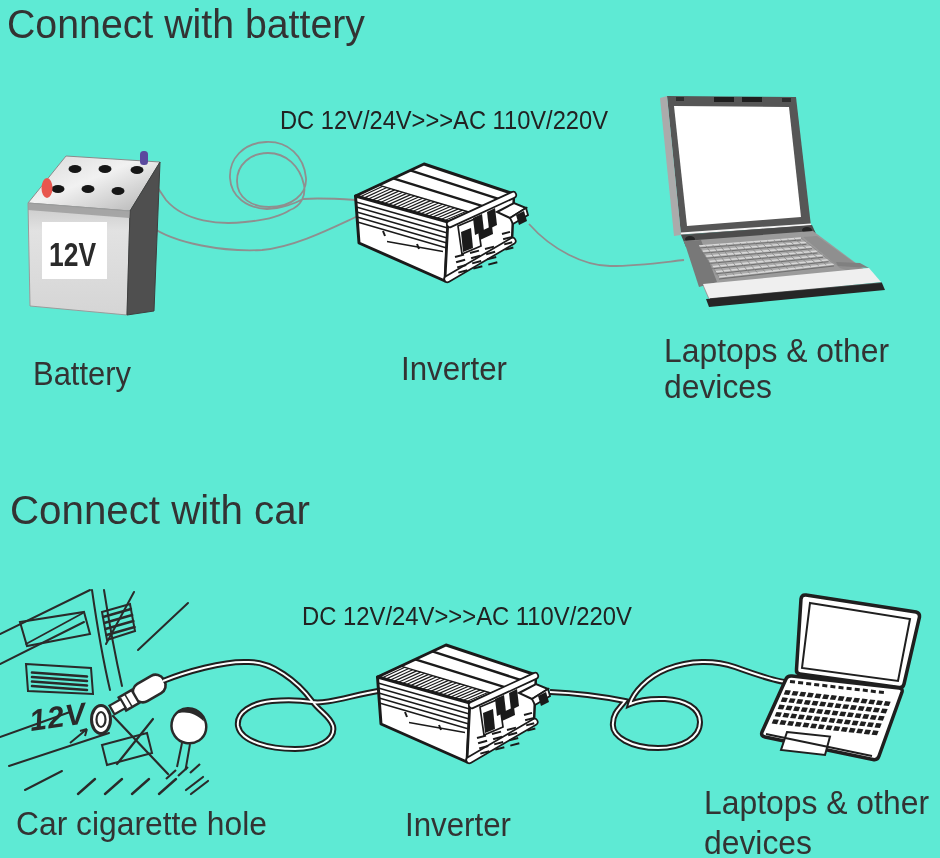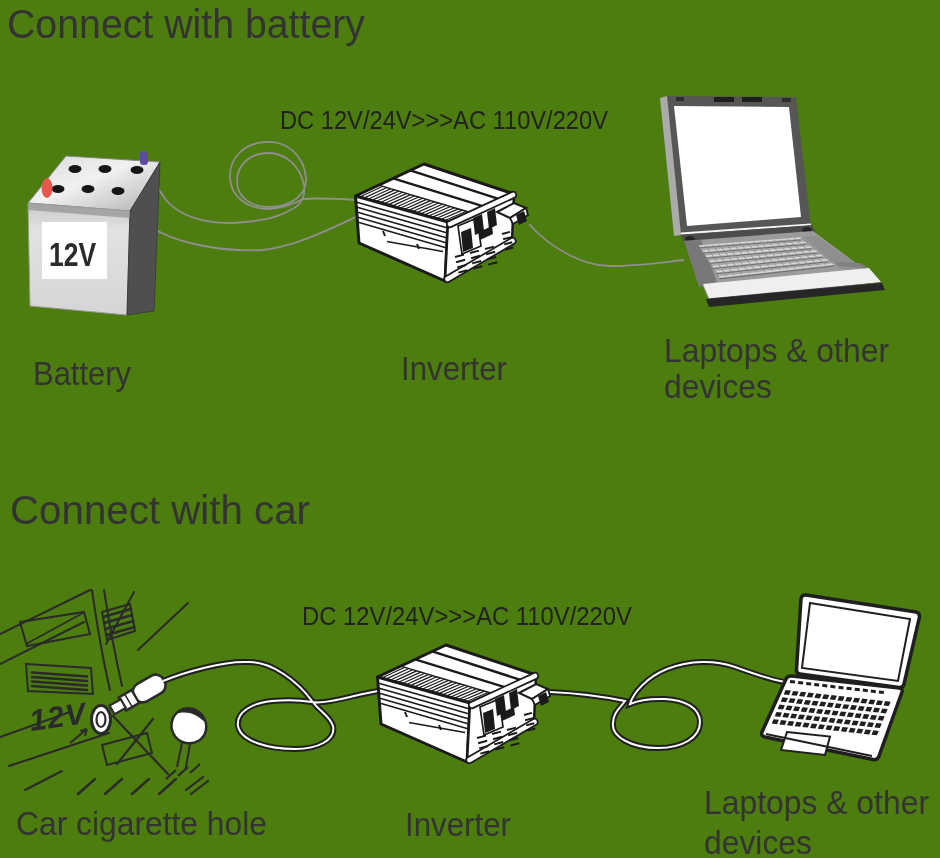--- a/index.html
+++ b/index.html
@@ -1,16 +1,16 @@
 <!DOCTYPE html>
 <html><head>
 <meta charset="utf-8">
 <style>
 html,body{margin:0;padding:0;background:#ffffff;}
-#page{position:relative;width:940px;height:858px;background:#4d7c0f;overflow:hidden;
+#page{position:relative;width:940px;height:858px;background:#5eead4;overflow:hidden;
  font-family:"Liberation Sans",sans-serif;}
 </style>
 </head>
 <body>
 <div id="page">
 <svg width="940" height="858" viewBox="0 0 940 858" style="filter:blur(0.4px)">
 <g fill="#333" font-family="Liberation Sans,sans-serif">
 <text x="7" y="37.5" font-size="40" textLength="358" lengthAdjust="spacingAndGlyphs">Connect with battery</text>
 <text x="10" y="523.5" font-size="40" textLength="300" lengthAdjust="spacingAndGlyphs">Connect with car</text>
 <text x="280" y="128.5" font-size="26" fill="#222" textLength="328" lengthAdjust="spacingAndGlyphs">DC 12V/24V&gt;&gt;&gt;AC 110V/220V</text>

